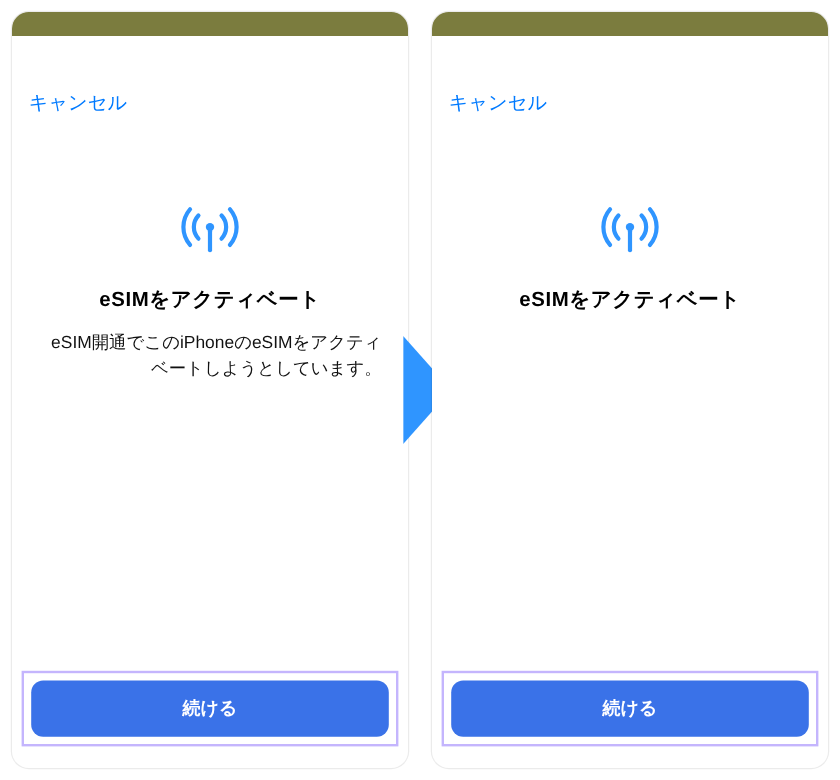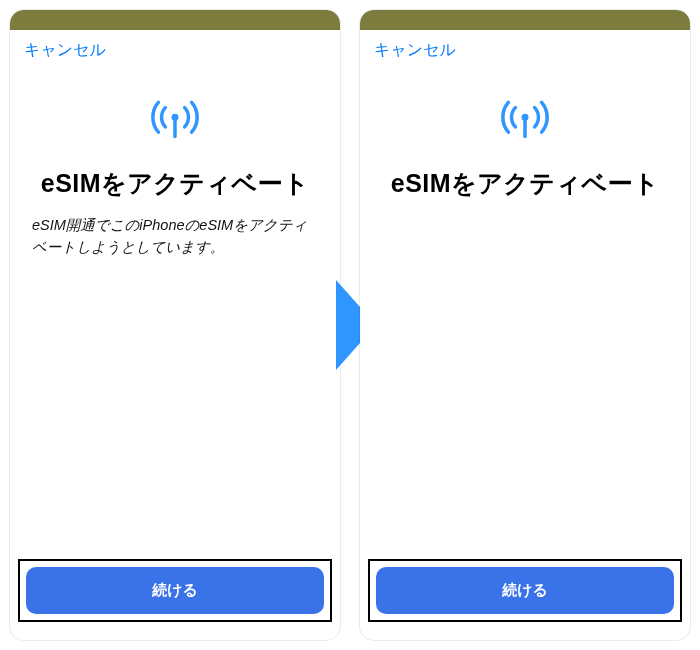--- a/index.html
+++ b/index.html
@@ -15,20 +15,21 @@
     position: absolute;
     top: 10px;
     width: 330px;
     height: 630px;
     background: #fff;
     border-radius: 14px;
     box-shadow: 0 0 0 1px rgba(0,0,0,0.08);
     overflow: hidden;
     display: flex;
     flex-direction: column;
+    gap: 36px;
   }
   .screen.left { left: 10px; }
   .screen.right { left: 360px; }
   .top-strip {
     height: 20px;
     background: #7b7c3e;
     border-radius: 12px 12px 0 0;
   }
   .cancel {
     margin: 10px 0 0 14px;
@@ -47,39 +48,38 @@
   .icon-wrap {
     margin-top: 28px;
     width: 60px;
     height: 60px;
     display: flex;
     align-items: center;
     justify-content: center;
   }
   .heading {
     margin-top: 18px;
-    font-size: 25px;
+    font-size: 17px;
     font-weight: 700;
     color: #000;
     text-align: center;
     line-height: 1.35;
     letter-spacing: 0.5px;
   }
   .desc {
     margin-top: 14px;
     font-size: 14.5px;
     color: #111;
-    text-align: left;
+    text-align: right;
     line-height: 1.5;
-    font-style: italic;
   }
   .spacer { flex: 1; }
   .button-highlight {
     margin: 0 8px 18px 8px;
-    border: 2px solid #000000;
+    border: 2px solid #c4b5fd;
     padding: 6px;
   }
   .primary-btn {
     width: 100%;
     background: #3a72e8;
     color: #fff;
     border: none;
     border-radius: 10px;
     padding: 14px 0;
     font-size: 15px;

